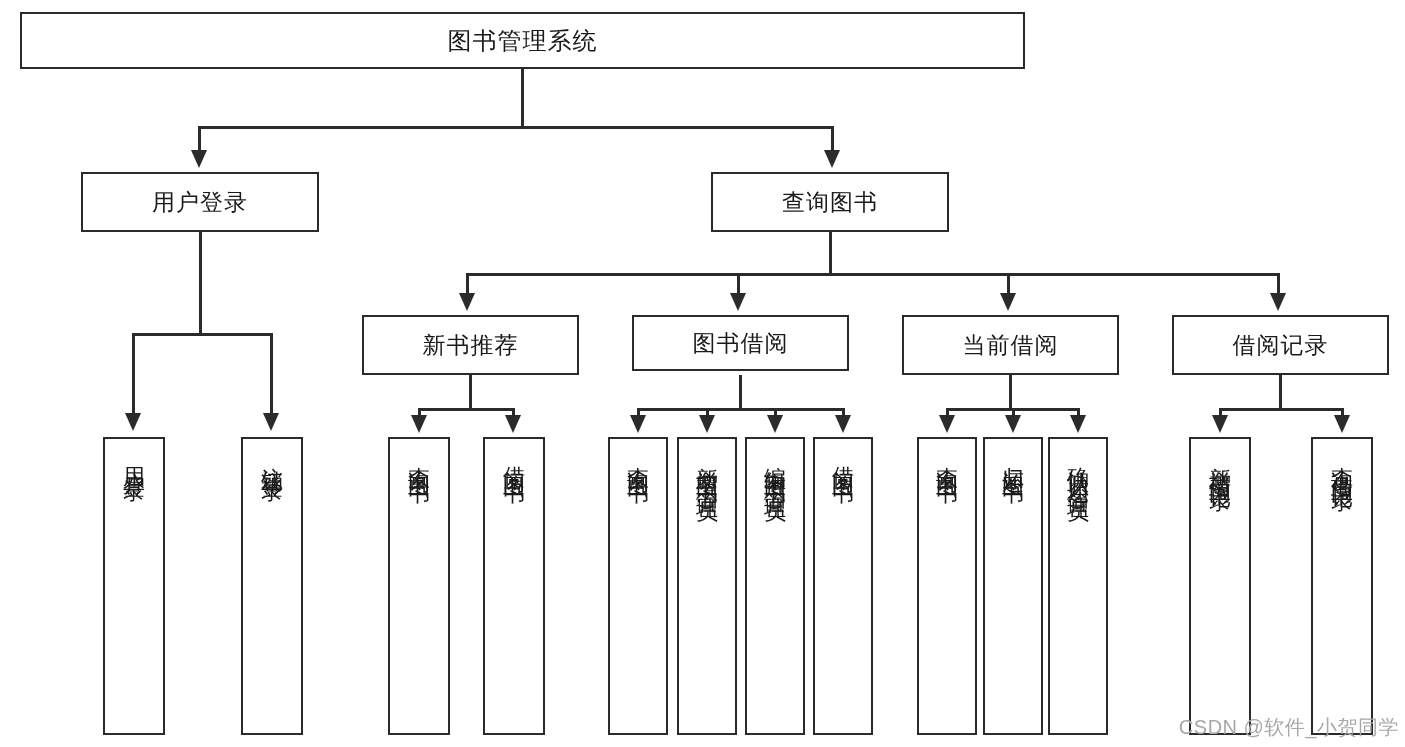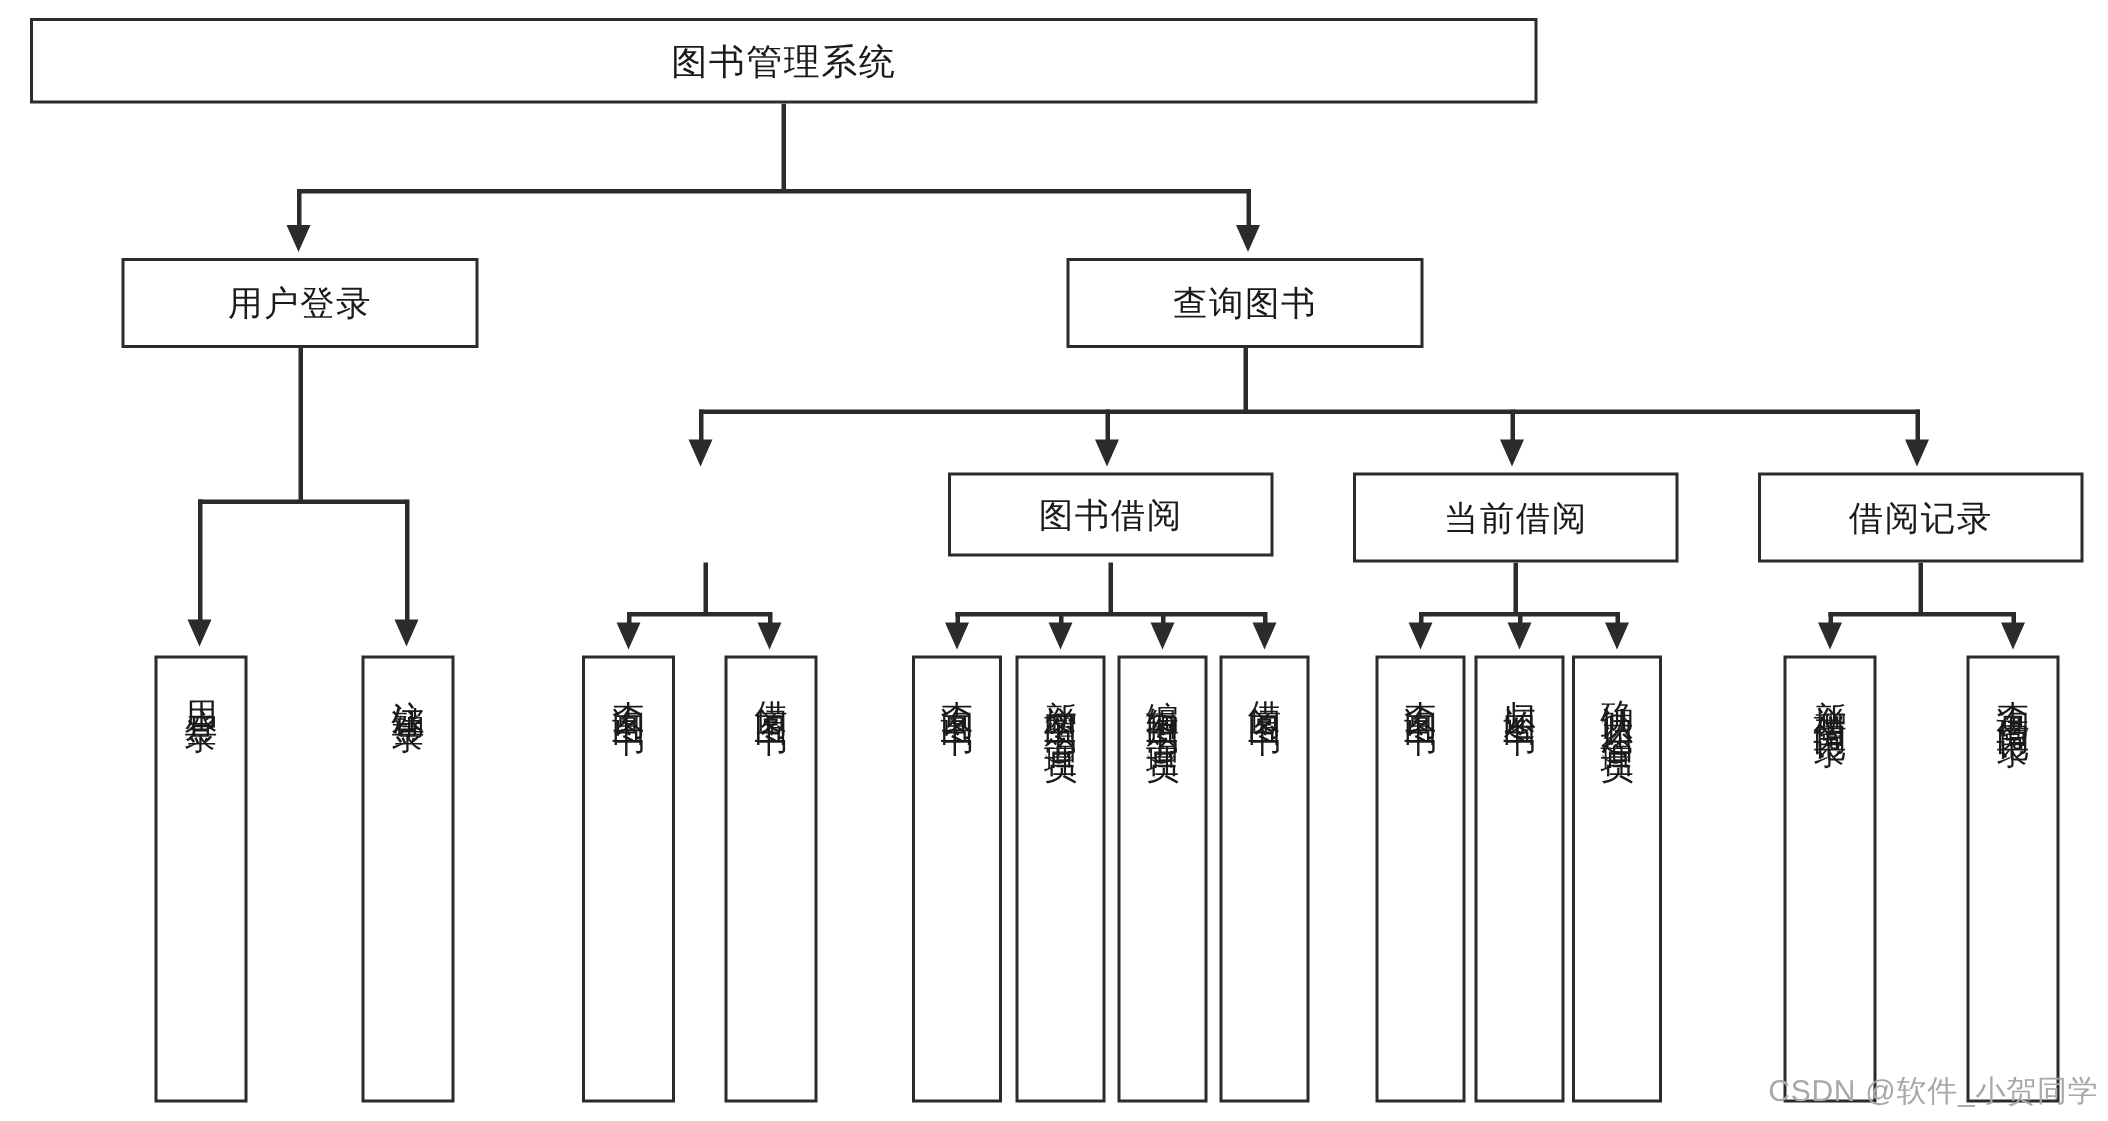--- a/index.html
+++ b/index.html
@@ -142,20 +142,21 @@
   <div class="conn vline" style="left:1219px; top:408px; height:9px;"></div>
   <div class="arrow" style="left:1212px; top:415px;"></div>
   <div class="conn vline" style="left:1341px; top:408px; height:9px;"></div>
   <div class="arrow" style="left:1334px; top:415px;"></div>
 
   <div class="node horiz root" style="left:20px; top:12px; width:1005px; height:57px;">图书管理系统</div>
 
   <div class="node horiz" style="left:81px; top:172px; width:238px; height:60px;">用户登录</div>
   <div class="node horiz" style="left:711px; top:172px; width:238px; height:60px;">查询图书</div>
 
+  <div class="node horiz" style="left:362px; top:315px; width:217px; height:60px;">新书推荐</div>
   <div class="node horiz" style="left:632px; top:315px; width:217px; height:56px;">图书借阅</div>
   <div class="node horiz" style="left:902px; top:315px; width:217px; height:60px;">当前借阅</div>
   <div class="node horiz" style="left:1172px; top:315px; width:217px; height:60px;">借阅记录</div>
 
   <div class="node vert" style="left:103px; top:437px; width:62px; height:298px;">
     <span class="vtext">用户登录</span>
   </div>
   <div class="node vert" style="left:241px; top:437px; width:62px; height:298px;">
     <span class="vtext">注销登录</span>
   </div>

